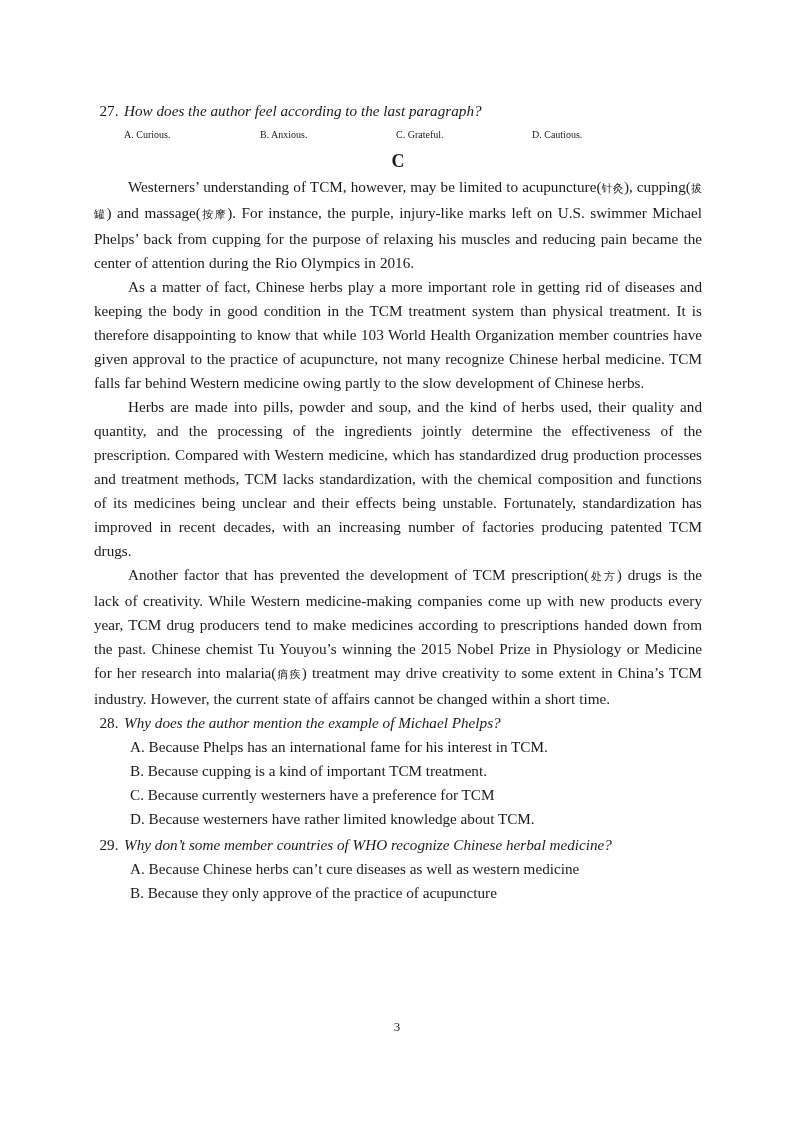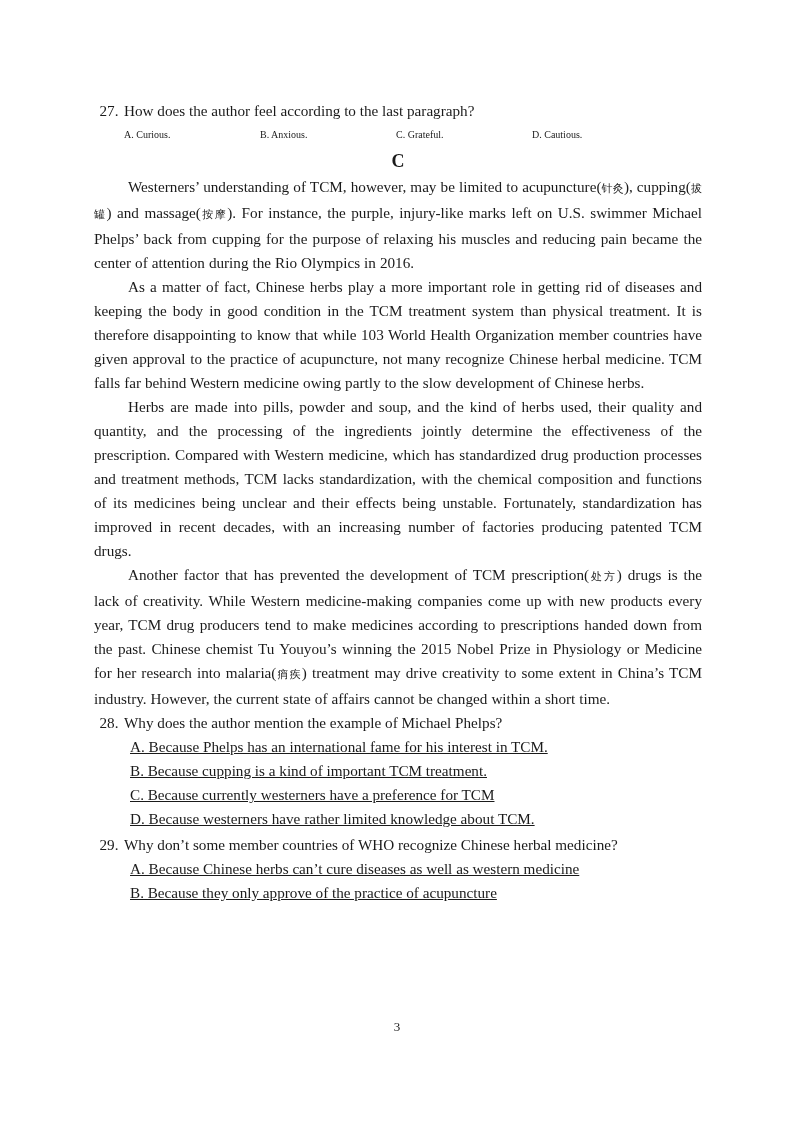--- a/index.html
+++ b/index.html
@@ -39,40 +39,40 @@
     line-height: 24px;
     white-space: nowrap;
   }
   .q-num {
     display: inline-block;
     width: 30px;
     text-align: center;
   }
   .q-text {
     display: inline;
+    font-style: italic;
   }
   
   .opts-inline {
     display: block;
     margin-left: 30px;
     font-size: 10px;
     line-height: 24px;
     white-space: nowrap;
   }
   .opts-inline .opt {
     display: inline-block;
     width: 136px;
   }
   
   .opt-line {
     display: block;
     margin-left: 36px;
     font-size: 15.2px;
     line-height: 24px;
-    text-decoration: underline;
   }
   
   .section-head {
     text-align: center;
     font-weight: bold;
     font-size: 18px;
     line-height: 24px;
     margin: 1px 0 2px 0;
     font-family: "Liberation Serif", "DejaVu Serif", serif;
   }

